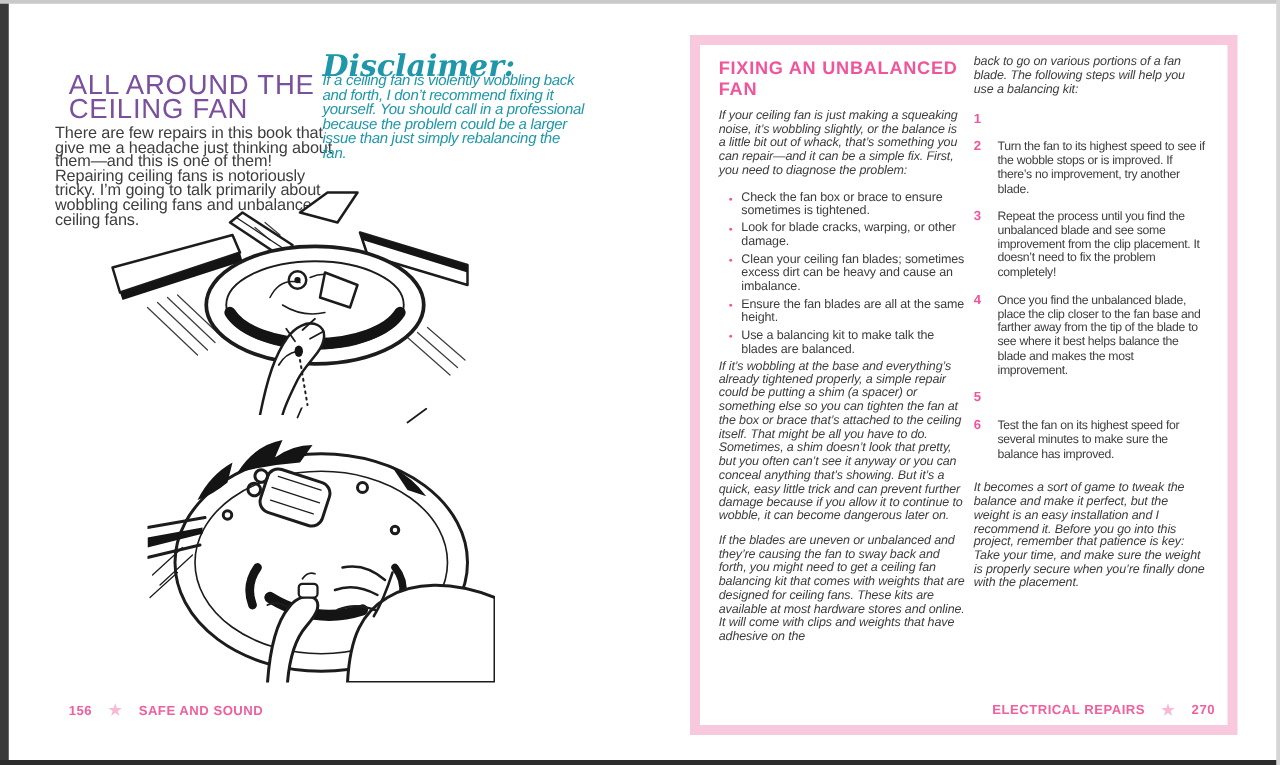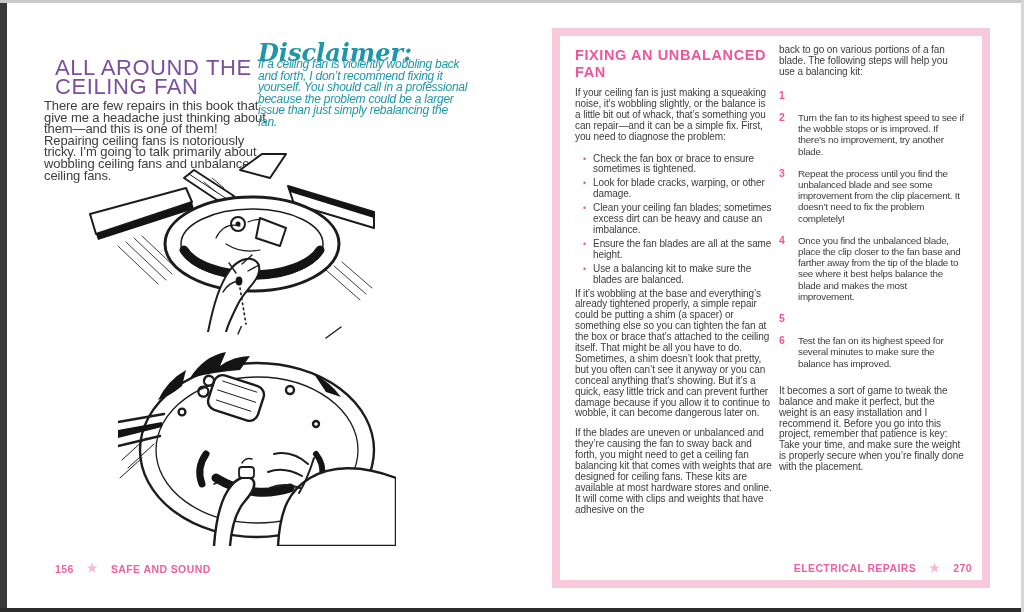--- a/index.html
+++ b/index.html
@@ -40,21 +40,21 @@
   
   .pink-frame { position:absolute; left:552px; top:28px; width:438px; height:560px;
     border:8px solid #f8c9dc; background:#fff; }
 
   .col { position:absolute; color:#3d3d3d; }
   .col1 { left:575px; top:47px; width:197px; }
   .col2 { left:779px; top:45px; width:186px; }
 
   .rp-heading { font-size:14.5px; font-weight:bold; letter-spacing:.6px;
     line-height:17px; color:#f2549b; margin-bottom:7px; }
-  .body-p { font-size:10px; line-height:10.9px; letter-spacing:-.1px; margin-bottom:9px; }
+  .body-p { font-size:10px; line-height:10.9px; letter-spacing:-.1px; margin-bottom:9px;font-style:italic; }
 
   ul.bullets { list-style:none; margin:11px 0 2px 0; }
   ul.bullets li { display:flex; gap:7px; margin-bottom:3px;
     font-size:10px; line-height:10.9px; letter-spacing:-.1px; padding-left:8px; }
   .blt { color:#f2549b; font-size:9px; line-height:10.9px; flex:0 0 auto; }
 
   ol.steps { list-style:none; margin-top:12px; }
   ol.steps li { display:flex; gap:7px; margin-bottom:11px;
     font-size:9.8px; line-height:11.2px; letter-spacing:-.25px; }
   .num { color:#f2549b; font-weight:bold; font-size:10.5px; flex:0 0 12px; }
@@ -183,21 +183,21 @@
       <li>
           <span class="blt">•</span>
           <span>Clean your ceiling fan blades; sometimes excess dirt can be heavy and cause an imbalance.</span>
         </li>
       <li>
           <span class="blt">•</span>
           <span>Ensure the fan blades are all at the same height.</span>
         </li>
       <li>
           <span class="blt">•</span>
-          <span>Use a balancing kit to make sure the blades are balanced.</span>
+          <span>Use a balancing kit to make talk the blades are balanced.</span>
         </li>
     </ul>
     <p class="body-p">If it’s wobbling at the base and everything’s already tightened properly, a simple repair could be putting a shim (a spacer) or something else so you can tighten the fan at the box or brace that’s attached to the ceiling itself. That might be all you have to do. Sometimes, a shim doesn’t look that pretty, but you often can’t see it anyway or you can conceal anything that’s showing. But it’s a quick, easy little trick and can prevent further damage because if you allow it to continue to wobble, it can become dangerous later on.</p>
     <p class="body-p">If the blades are uneven or unbalanced and they’re causing the fan to sway back and forth, you might need to get a ceiling fan balancing kit that comes with weights that are designed for ceiling fans. These kits are available at most hardware stores and online. It will come with clips and weights that have adhesive on the</p>
   </div>
 
   <div class="col col2">
     <p class="body-p">back to go on various portions of a fan blade. The following steps will help you use a balancing kit:</p>
     <ol class="steps">
       <li>

